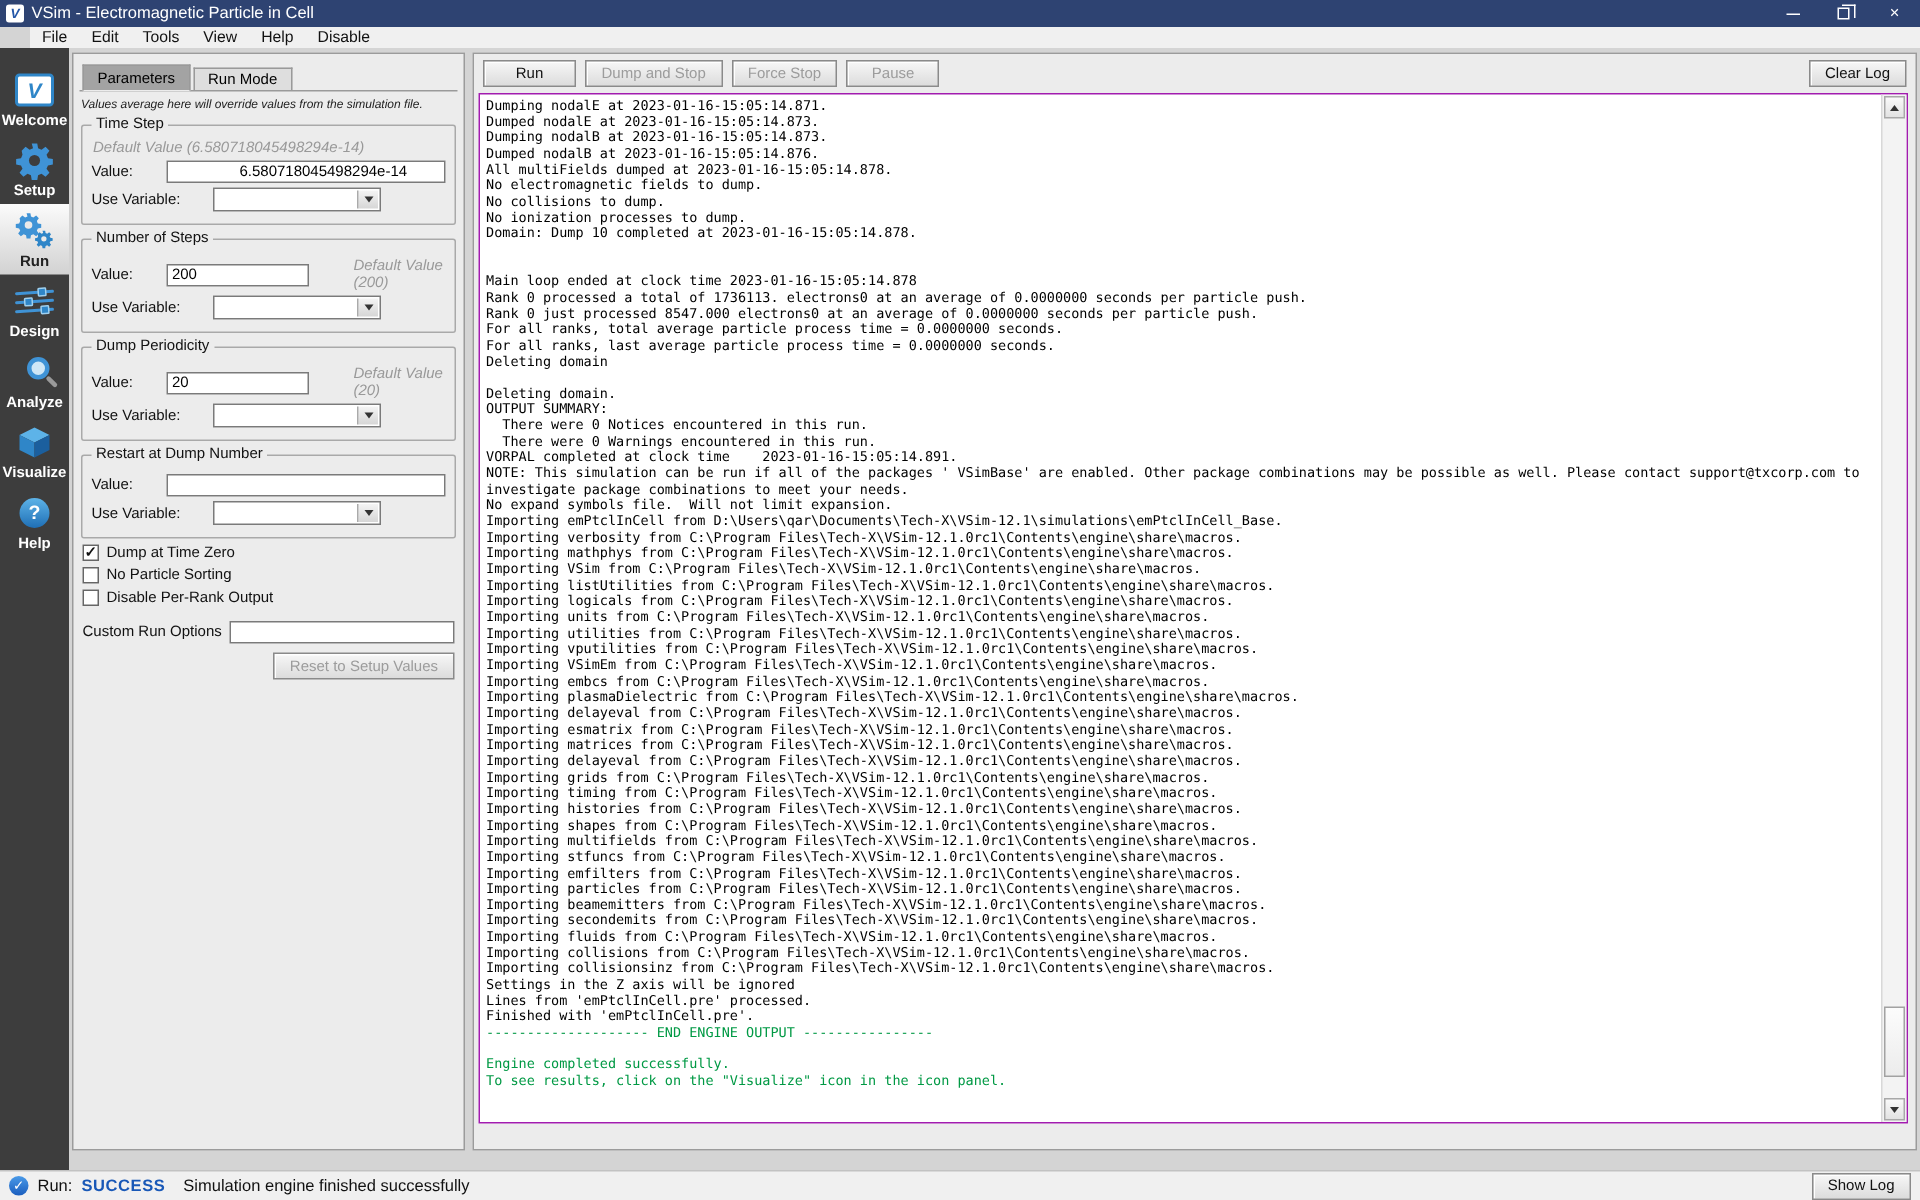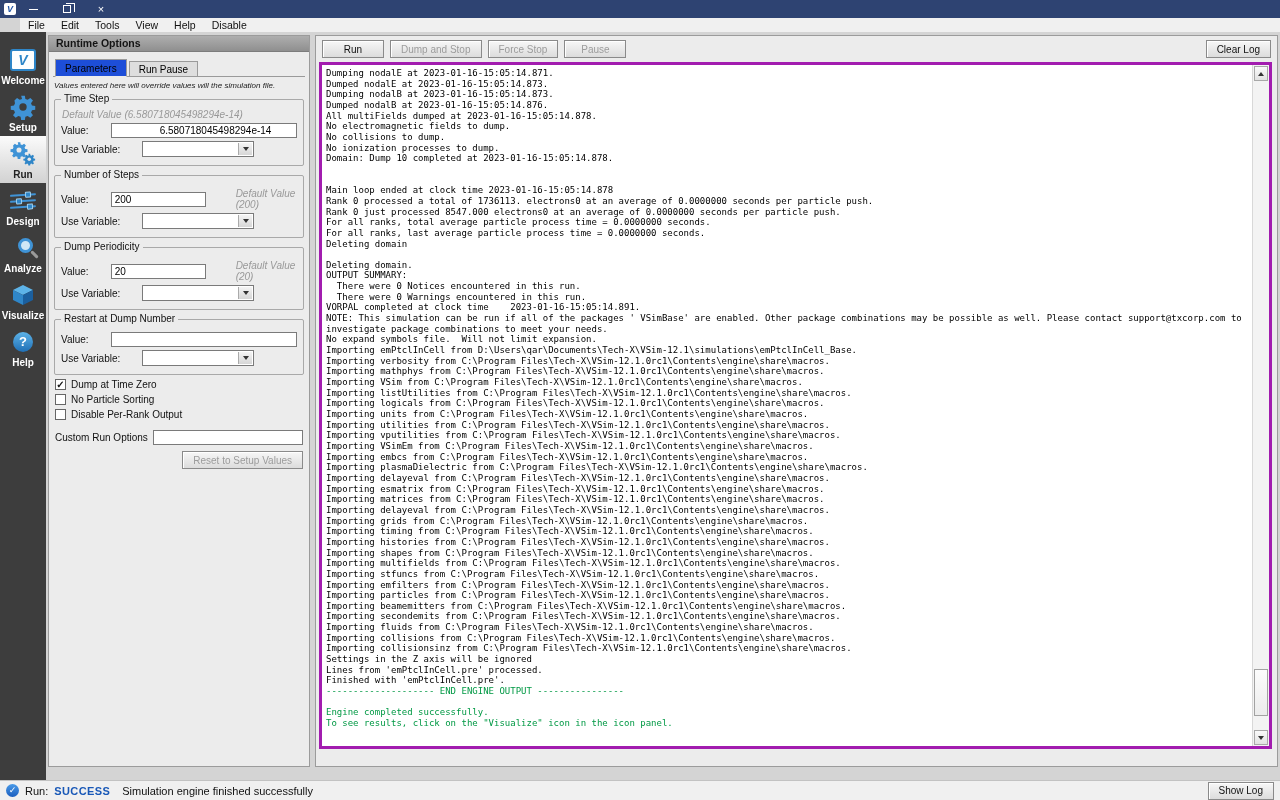--- a/index.html
+++ b/index.html
@@ -40,21 +40,21 @@
   
   .content { flex:1; display:flex; padding:3px 2px 13px 2px; }
   .panel { background:#ececec; border:1px solid #9b9b9b; display:flex; flex-direction:column; }
   .panel-left { width:262px; }
   .splitter { width:5px; }
   .panel-right { flex:1; }
   .panel-header { height:16px; background:linear-gradient(#aeaeae,#8f8f8f); border-bottom:1px solid #7c7c7c; font-size:10.5px; font-weight:bold; color:#141414; padding:1px 7px; }
 
   .tabbar { display:flex; align-items:flex-end; height:19px; border-bottom:1px solid #9a9a9a; padding:0 2px; margin-top:2px; }
   .tab { font-size:10px; padding:2px 9px 3px; border:1px solid #9a9a9a; border-bottom:none; background:#dedede; height:15px; line-height:11px; margin-right:2px; }
-  .tab.active { background:#1d4ed8; height:18px; line-height:13px; position:relative; top:1px; border-bottom:1px solid #ececec; }
+  .tab.active { background:#a3a3a3; height:18px; line-height:13px; position:relative; top:1px; border-bottom:1px solid #ececec; }
 
   .lp-body { padding:4px 4px; flex:1; }
   .note { font-size:8px; font-style:italic; color:#222; margin:4px 1px 6px; }
 
   .group { position:relative; border:1px solid #a9a9a9; border-radius:2px; margin:9px 1px 4px; padding:9px 6px 5px; }
   .group-title { position:absolute; top:-7px; left:6px; background:#ececec; padding:0 3px; font-size:10px; color:#111; }
   .row { display:flex; align-items:center; gap:22px; margin:3px 0; font-size:10px; color:#111; }
   .default-lbl { font-size:10px; font-style:italic; color:#999; }
   .default-row { font-size:10px; font-style:italic; color:#999; margin:0 0 3px 1px; }
   input.text { height:15px; border:1px solid #7a7a7a; background:#fff; font-family:"Liberation Sans", sans-serif; font-size:10px; padding:0 3px; }
@@ -73,40 +73,41 @@
 
   .btn { font-family:"Liberation Sans", sans-serif; font-size:10px; color:#111; background:linear-gradient(#f7f7f7,#dcdcdc); border:1px solid #8a8a8a; box-shadow:inset 1px 1px 0 #fff; padding:2px 10px; height:18px; }
   .btn.disabled { color:#9c9c9c; }
   .reset-btn { display:block; margin:4px 2px 0 auto; }
 
   
   .controls-row { display:flex; align-items:center; gap:6px; padding:4px 6px 2px; }
   .controls-row .btn { min-width:62px; }
   .controls-row .spacer { flex:1; }
 
-  .log-wrap { flex:1; margin:2px 5px 17px 3px; border:3px solid #a21caf; background:#fff; display:flex; overflow:hidden; }
+  .log-wrap { flex:1; margin:2px 5px 17px 3px; border:1px solid #a21caf; background:#fff; display:flex; overflow:hidden; }
   .log-content { flex:1; padding:3px 4px; font-family:"DejaVu Sans Mono", monospace; font-size:9px; line-height:10.65px; color:#000; white-space:pre; overflow:hidden; }
   .log-line.green { color:#009944; }
 
   .scrollbar { width:17px; background:#f3f3f3; border-left:1px solid #d8d8d8; position:relative; }
   .sb-btn { position:absolute; left:1px; right:1px; height:15px; background:linear-gradient(#fafafa,#e2e2e2); border:1px solid #a8a8a8; display:flex; align-items:center; justify-content:center; }
   .sb-up { top:1px; } .sb-down { bottom:1px; }
   .sb-thumb { position:absolute; left:1px; right:1px; bottom:30px; height:47px; background:linear-gradient(#fcfcfc,#ececec); border:1px solid #a2a2a2; }
 
   
   .statusbar { position:absolute; bottom:0; left:0; right:0; height:20px; background:#f0f0f0; border-top:1px solid #c2c2c2; display:flex; align-items:center; padding:0 6px; gap:6px; font-size:11px; color:#111; }
   .status-icon { width:13px; height:13px; border-radius:50%; background:linear-gradient(#4a9ae8,#1b5ebe); color:#fff; font-size:9px; line-height:13px; text-align:center; }
   .status-success { color:#1958b7; font-weight:bold; letter-spacing:.4px; }
   .statusbar .spacer { flex:1; }
 </style>
 </head>
 <body>
 
 <div class="titlebar">
   <span class="win-icon">V</span>
+  <span class="title">VSim - Electromagnetic Particle in Cell</span>
   <div class="win-controls">
     <span class="win-btn">
         <span class="glyph-min"></span>
       </span>
     <span class="win-btn">
         <span class="glyph-restore"></span>
       </span>
     <span class="win-btn">×</span>
   </div>
 </div>
@@ -189,27 +190,26 @@
       <span class="icon-box">
           <span class="qmark">?</span>
         </span>
       <span class="side-label">Help</span>
     </div>
   </div>
 
   <div class="content">
 
     <div class="panel panel-left">
-      <div class="panel-header">Runtime Options</div>
       <div class="lp-body">
         <div class="tabbar">
           <span class="tab active">Parameters</span>
-          <span class="tab">Run Pause</span>
-        </div>
-        <div class="note">Values entered here will override values will the simulation file.</div>
+          <span class="tab">Run Mode</span>
+        </div>
+        <div class="note">Values average here will override values from the simulation file.</div>
 
         <div class="group">
           <span class="group-title">Time Step</span>
           <div class="default-row">Default Value (6.580718045498294e-14)</div>
           <div class="row">
             <span>Value:</span>
             <input class="text" style="flex: 1 1 0%; padding-left: 48px;" value="6.580718045498294e-14">
           </div>
           <div class="row">
             <span>Use Variable:</span>

